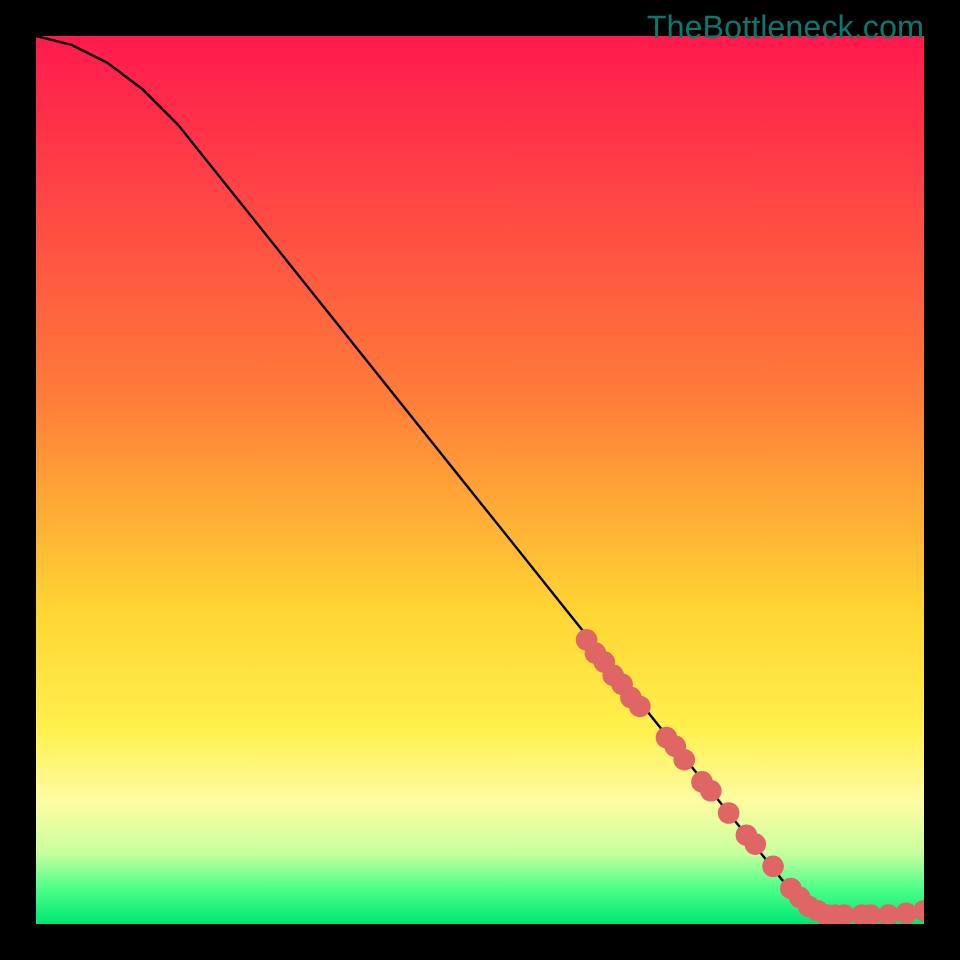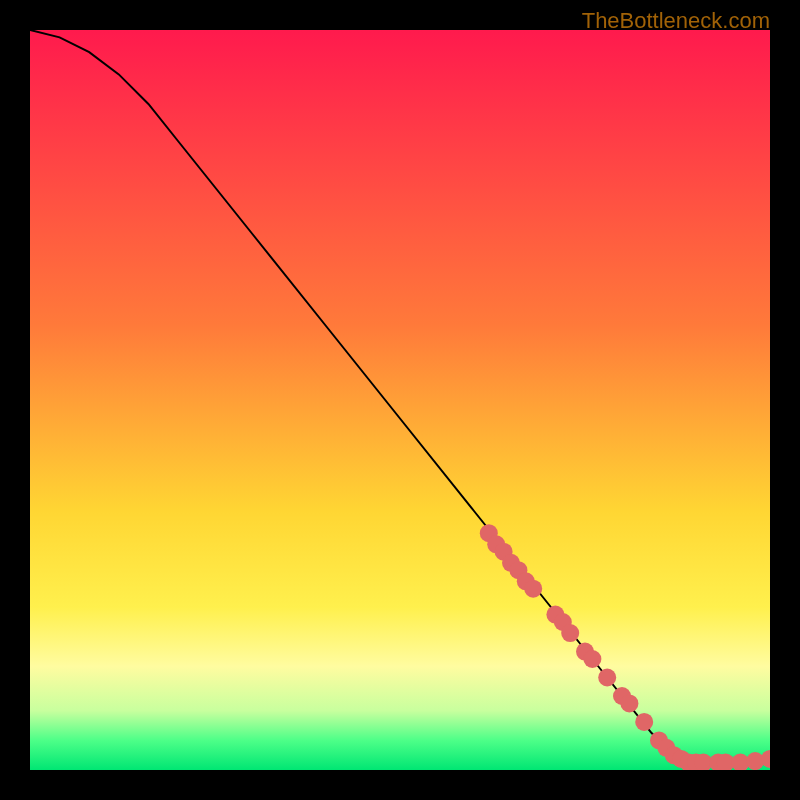--- a/index.html
+++ b/index.html
@@ -15,22 +15,22 @@
     position: absolute;
     left: 30px;
     top: 30px;
     width: 740px;
     height: 740px;
   }
   .watermark {
     position: absolute;
     top: 8px;
     right: 30px;
-    color: #a16207;
-    font-size: 22px;
+    color: #0f766e;
+    font-size: 27px;
     font-weight: 500;
     z-index: 10;
   }
   svg { display: block; }
 </style>
 </head>
 <body>
 
 <div class="watermark">TheBottleneck.com</div>
 

